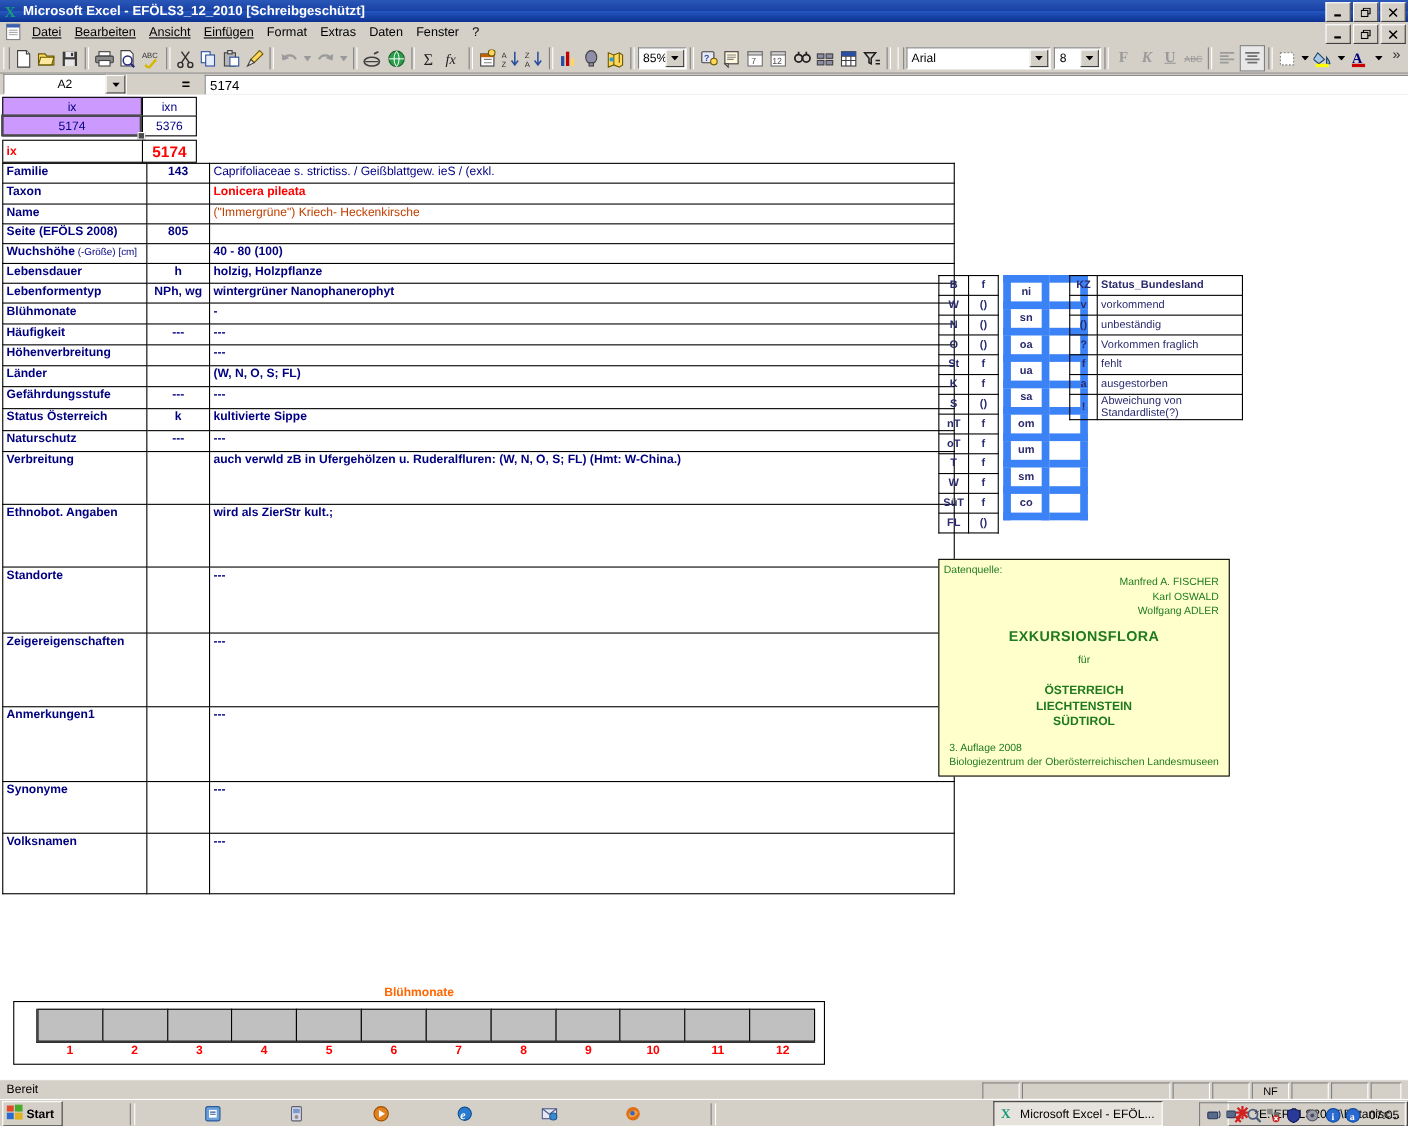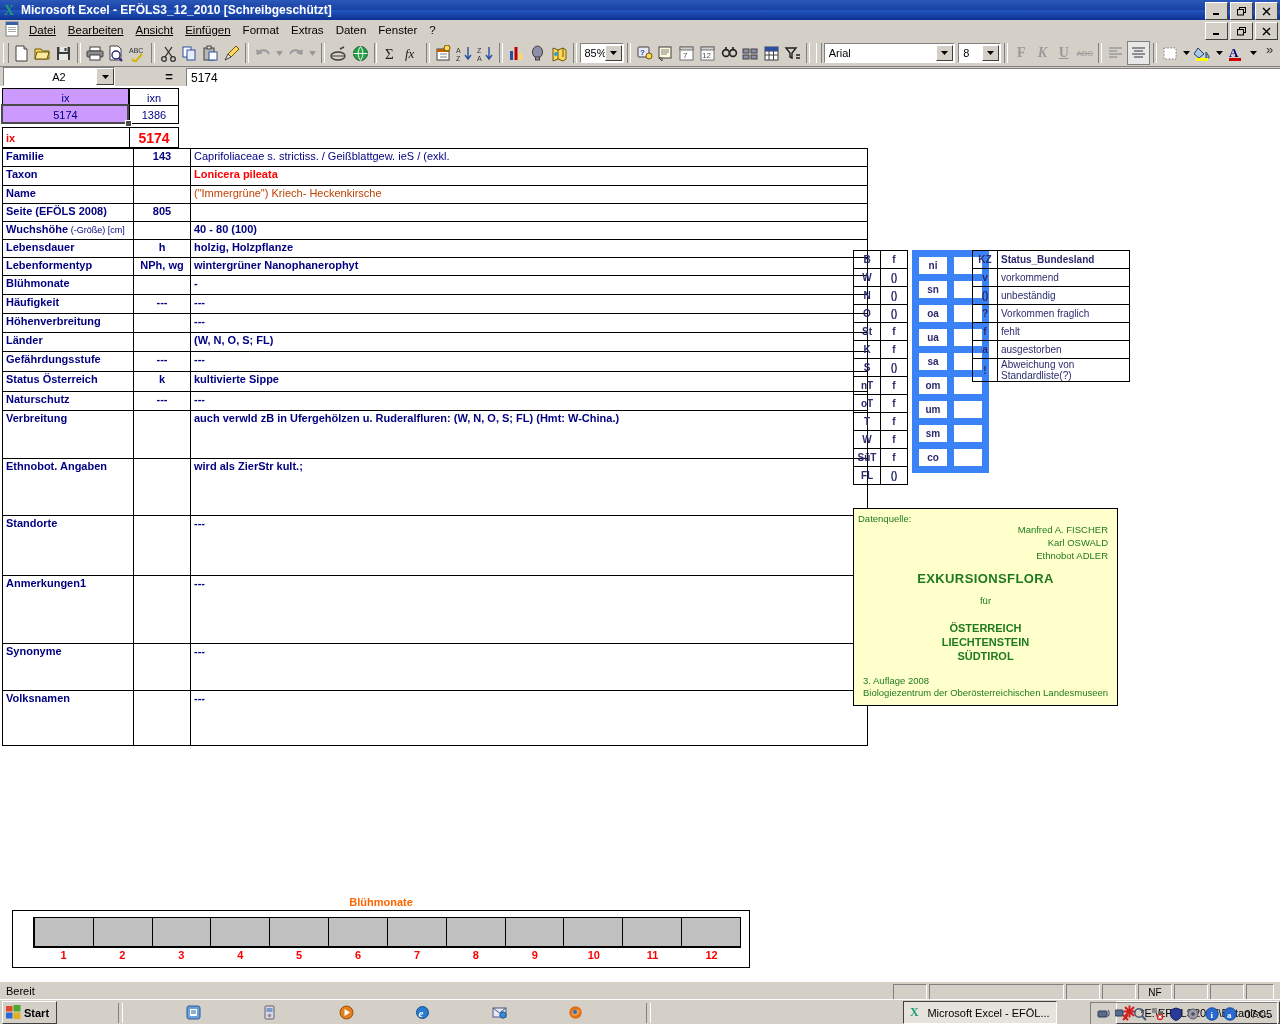--- a/index.html
+++ b/index.html
@@ -637,21 +637,21 @@
     <div class="cellbox purple" style="position:absolute;left:2px;top:2px;width:125px;height:17px;">
       <span>ix</span>
     </div>
     <div class="cellbox" style="position:absolute;left:129px;top:2px;width:48px;height:17px;">
       <span>ixn</span>
     </div>
     <div class="cellbox purple" style="position:absolute;left:2px;top:19px;width:125px;height:17px;">
       <span>5174</span>
     </div>
     <div class="cellbox" style="position:absolute;left:129px;top:19px;width:48px;height:17px;">
-      <span>1386</span>
+      <span>5376</span>
     </div>
 
     <div class="selbox" style="left:1px;top:18px;width:128px;height:20px;"></div>
     <div class="selhandle" style="left:125px;top:34px;"></div>
 
     <div class="cellbox" style="position:absolute;left:2px;top:41px;width:125px;height:19px;justify-content:flex-start;padding-left:3px;color:#ff0000;font-weight:bold;">
       <span>ix</span>
     </div>
     <div class="cellbox" style="position:absolute;left:129px;top:41px;width:48px;height:19px;color:#ff0000;font-weight:bold;font-size:14px;">
       <span>5174</span>
@@ -734,20 +734,25 @@
             <td class="c2"><span></span></td>
             <td class="c3"><span>auch verwld zB in Ufergehölzen u. Ruderalfluren: (W, N, O, S; FL)  (Hmt: W-China.)</span></td>
           </tr>
           <tr style="height: 57px;">
             <td class="c1"><span>Ethnobot. Angaben</span></td>
             <td class="c2"><span></span></td>
             <td class="c3"><span>wird als ZierStr kult.;</span></td>
           </tr>
           <tr style="height: 60px;">
             <td class="c1"><span>Standorte</span></td>
+            <td class="c2"><span></span></td>
+            <td class="c3"><span>---</span></td>
+          </tr>
+          <tr style="height: 67px;">
+            <td class="c1"><span>Zeigereigenschaften</span></td>
             <td class="c2"><span></span></td>
             <td class="c3"><span>---</span></td>
           </tr>
           <tr style="height: 68px;">
             <td class="c1"><span>Anmerkungen1</span></td>
             <td class="c2"><span></span></td>
             <td class="c3"><span>---</span></td>
           </tr>
           <tr style="height: 47px;">
             <td class="c1"><span>Synonyme</span></td>
@@ -891,21 +896,21 @@
             <td class="v">Abweichung von Standardliste(?)</td>
           </tr>
         </tbody>
     </table>
 
     <div class="srcbox">
       <div class="lbl">Datenquelle:</div>
       <div class="authors">
         <div>Manfred A. FISCHER</div>
         <div>Karl OSWALD</div>
-        <div>Ethnobot ADLER</div>
+        <div>Wolfgang ADLER</div>
       </div>
       <div class="title">EXKURSIONSFLORA</div>
       <div class="fuer">für</div>
       <div class="countries">
         <div>ÖSTERREICH</div>
         <div>LIECHTENSTEIN</div>
         <div>SÜDTIROL</div>
       </div>
       <div class="foot">
         <div>3. Auflage 2008</div>

